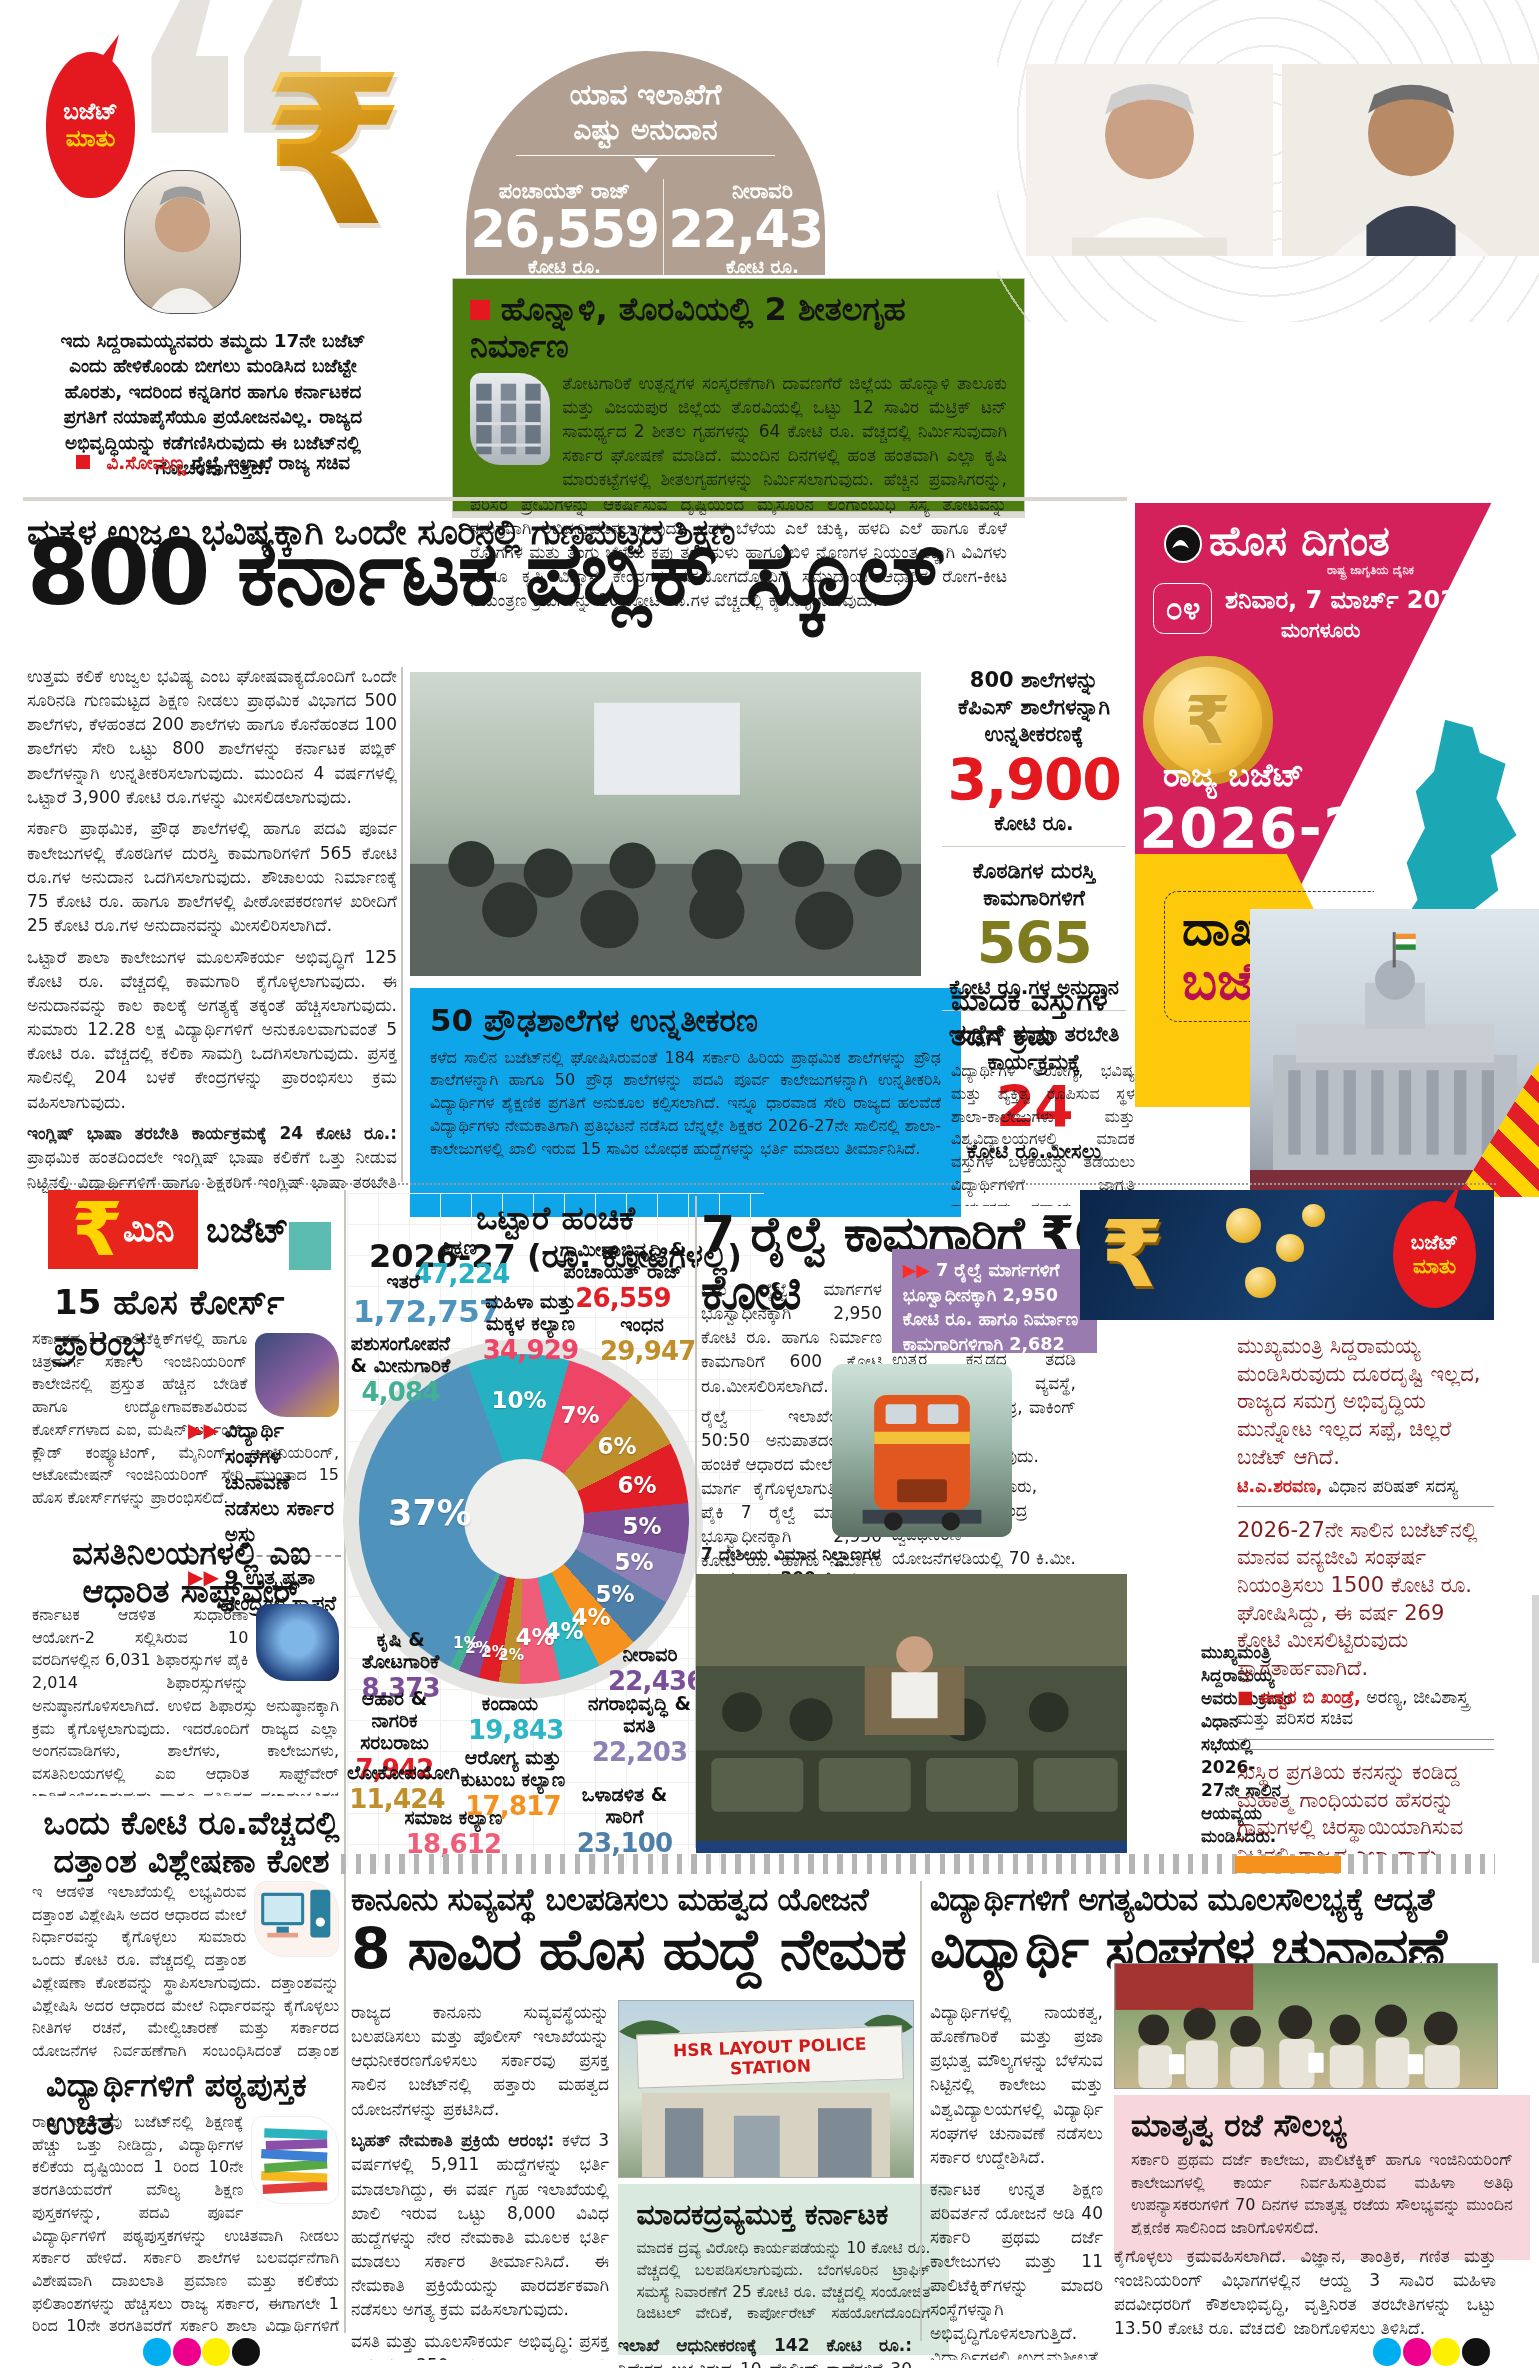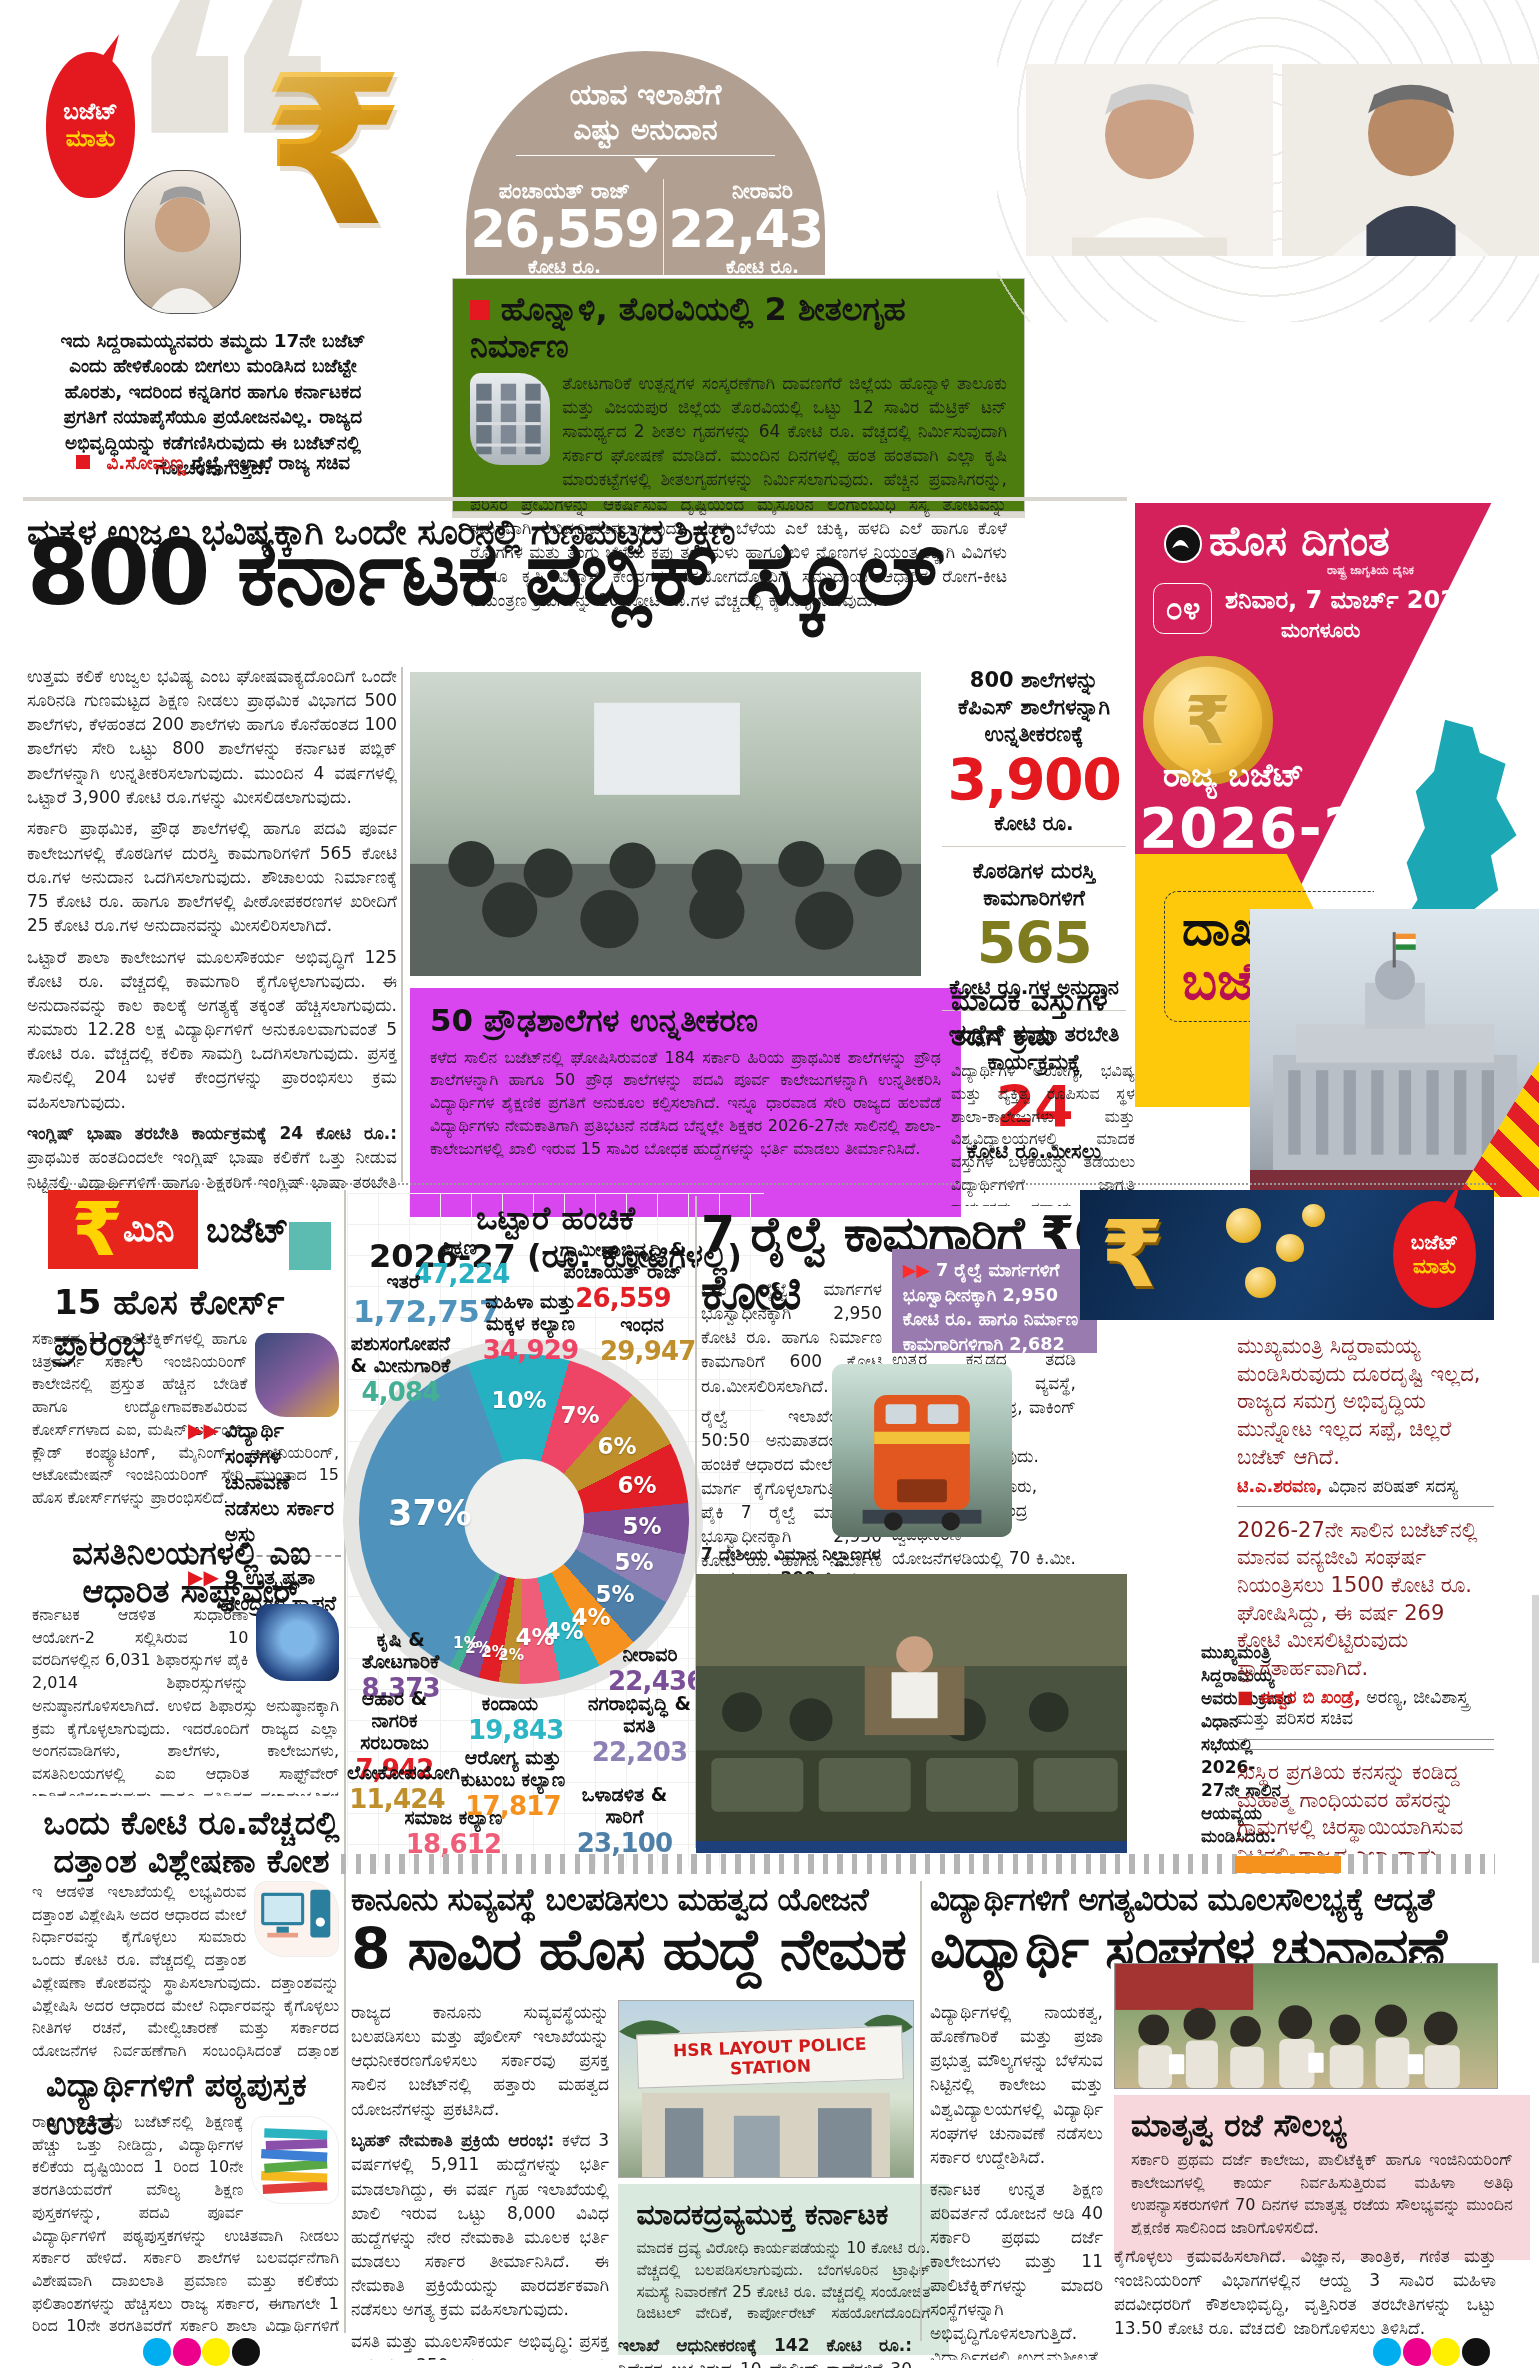--- a/index.html
+++ b/index.html
@@ -52,21 +52,21 @@
   .rec-box{border:1.5px dashed #333;border-radius:14px 0 0 14px;border-right:none;padding:10.7px 7.7px 10.7px 17px;}
   .rec1{color:#111;font-weight:900;font-size:48px;line-height:1.05;}
   .rec2{color:#b81050;font-weight:900;font-size:52px;line-height:1.1;}
   .stripes{background:repeating-linear-gradient(45deg,#e21f26 0 15.3px,#ffd400 15.3px 31px);clip-path:polygon(100% 0,100% 100%,0 100%);}
   .rings{background:repeating-radial-gradient(circle at 50% 40%,transparent 0 26px,#e6e3de 26px 28px);}
   
   .stat .lb{font-weight:900;font-size:21px;line-height:1.3;text-align:center;}
   .stat .vl{font-weight:900;font-size:57px;text-align:center;line-height:1.1;letter-spacing:-1.5px;}
   .stat .un{font-weight:900;font-size:20px;text-align:center;}
   .stat{border-bottom:1.5px solid #cfcac2;padding:10.7px 0;}
-  .tanbox{background:#d946ef;padding:15.3px 20px;}
+  .tanbox{background:#0ea5e9;padding:15.3px 20px;}
   
   .mini-red{background:#e8251d;display:flex;align-items:center;justify-content:center;}
   .mini-rupee{color:#ffd400;font-size:74px;font-weight:900;line-height:.9;}
   .mini-txt{color:#fff;font-weight:900;font-size:34px;}
   .mini-b{color:#111;font-weight:900;font-size:35px;}
   .teal-sq{background:#5cbcb1;}
   .h-col{font-size:32px;font-weight:900;line-height:1.2;}
   .bullet{display:flex;gap:6.1px;font-weight:900;font-size:20px;line-height:1.3;}
   .bullet .ar{color:#e3191f;}
   .dash-div{border-top:2.3px dashed #9a9a9a;margin:7.7px 0;}

